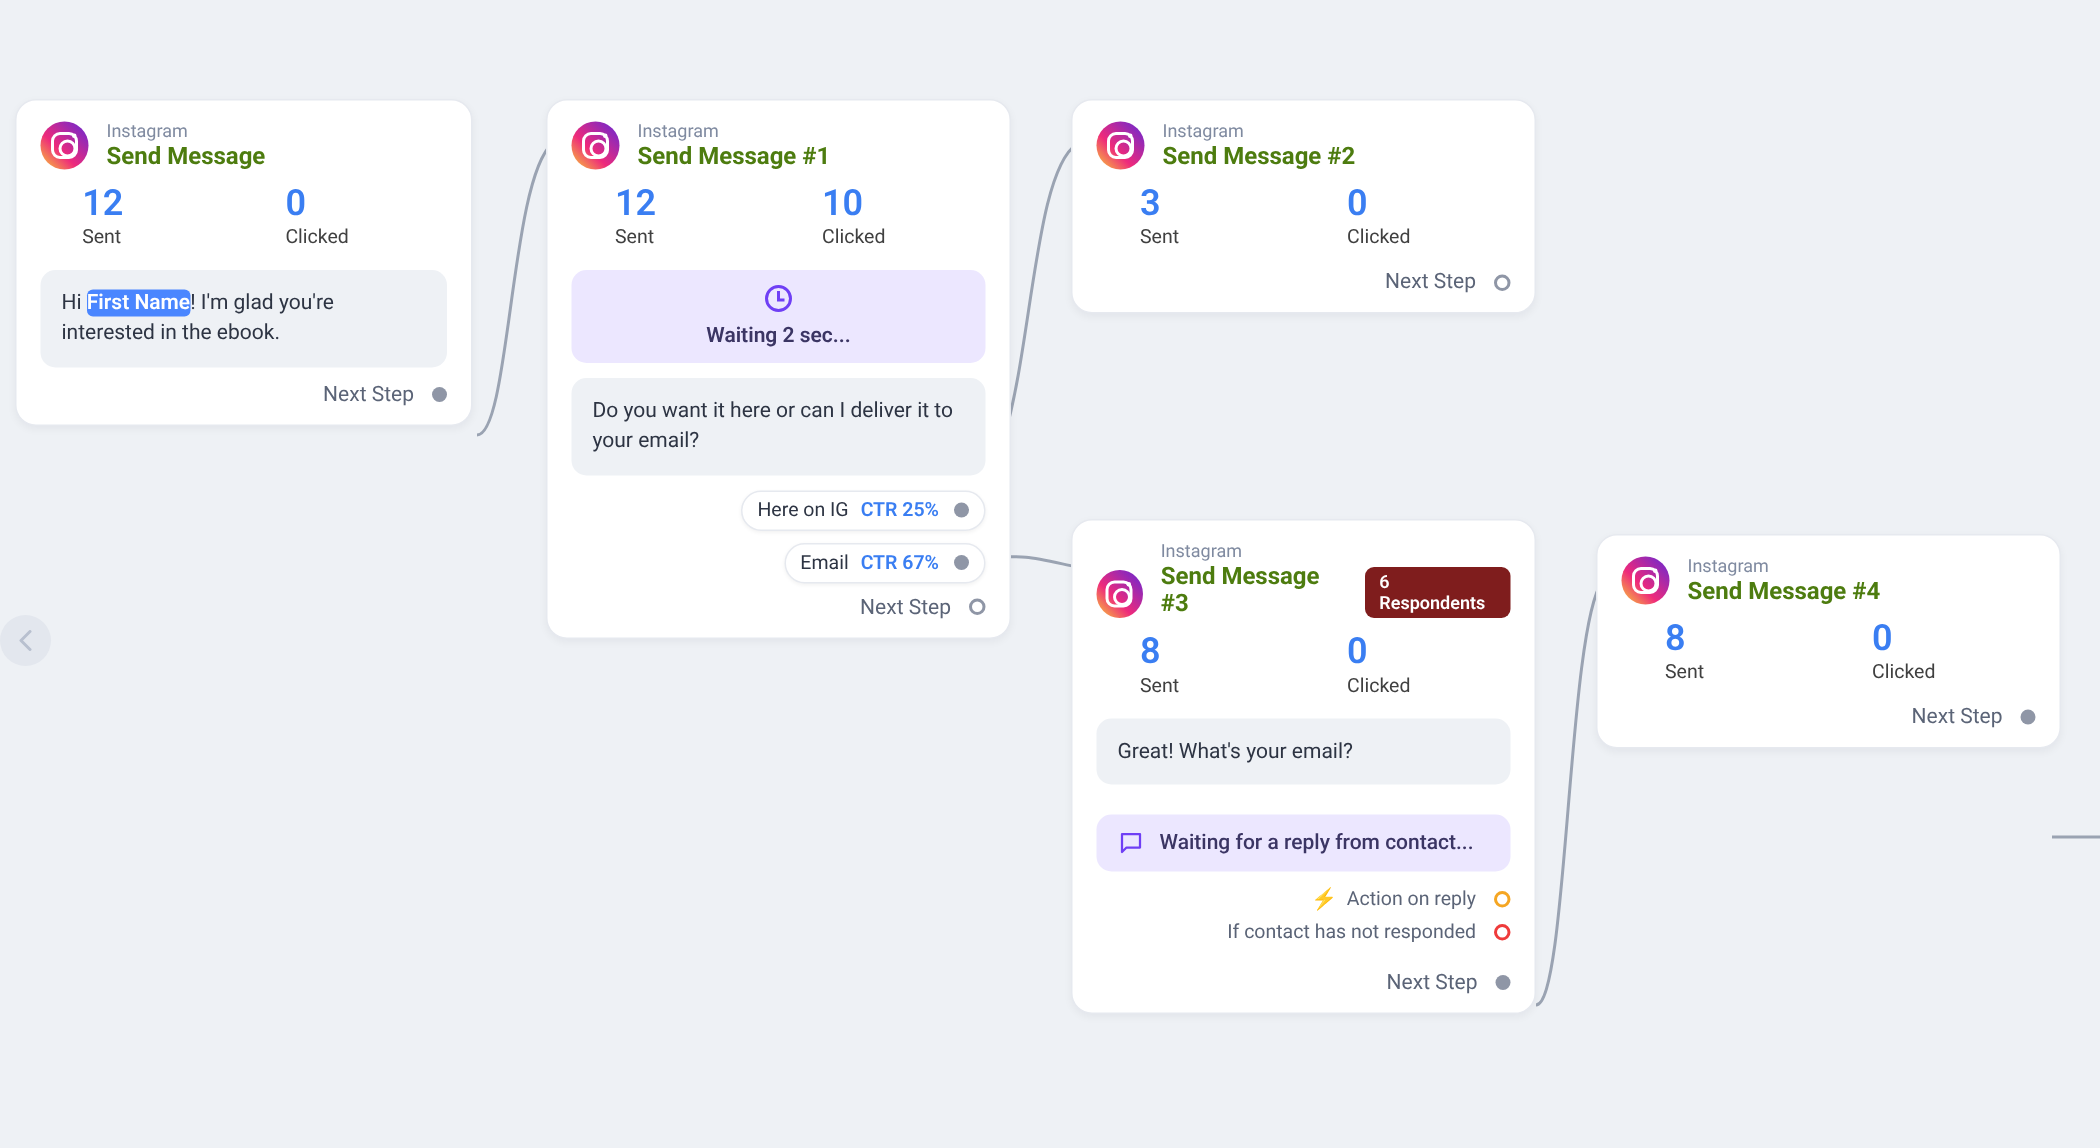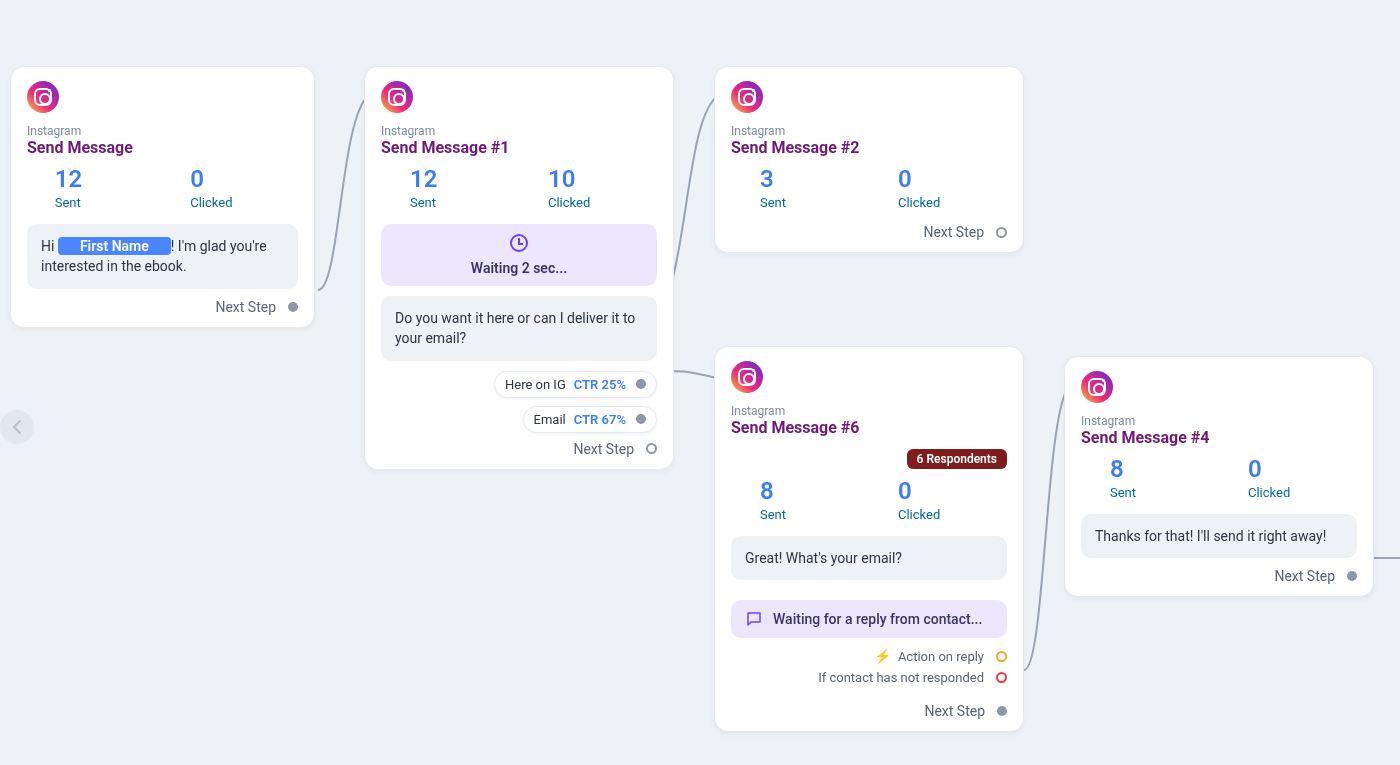--- a/index.html
+++ b/index.html
@@ -26,35 +26,35 @@
   
   .card {
     position: absolute;
     width: 310px;
     background: #fff;
     border: 1px solid #e6e9ef;
     border-radius: 14px;
     box-shadow: 0 2px 6px rgba(20,25,40,.05);
     padding: 14px 16px 12px 16px;
   }
-  .card-head { display: flex; align-items: flex-start; gap: 12px; margin-bottom: 8px; flex-direction: column;}
+  .card-head { display: flex; align-items: flex-end; gap: 12px; margin-bottom: 8px;}
   .ig-icon { width: 32px; height: 32px; border-radius: 50%; background: linear-gradient(45deg,#f9ce34,#ee2a7b 40%,#6228d7 100%); display:flex;align-items:center;justify-content:center; }
   .ig-icon-inner { width:18px;height:18px;border:2px solid #fff;border-radius:6px;position:relative; }
   .ig-icon-inner::after{content:"";position:absolute;width:8px;height:8px;border:2px solid #fff;border-radius:50%;left:3px;top:3px;}
   .ig-icon-inner::before{content:"";position:absolute;width:3px;height:3px;background:#fff;border-radius:50%;right:-1px;top:-1px;}
   .card-titles { line-height: 1.15; }
   .card-platform { font-size: 12px; color: #7f8aa0; }
-  .card-title { font-size: 16px; font-weight: 700; color: #701a75; }
+  .card-title { font-size: 16px; font-weight: 700; color: #4d7c0f; }
   .badge-purple { margin-left:auto; background:#7f1d1d;color:#fff;font-size:12px;font-weight:600;padding:3px 10px;border-radius:6px; }
   .stats { display:flex; justify-content:space-around; margin: 8px 0 14px 0;}
   .stat { text-align:left; width: 80px;}
   .stat-val { font-size:24px; font-weight:600; color:#3a7ef2; }
-  .stat-lbl { font-size:13px; color:#0369a1; margin-top:2px;}
+  .stat-lbl { font-size:13px; color:#404040; margin-top:2px;}
   .msg-block { background:#eef1f5; border-radius:10px; padding:12px 14px; font-size:14px; color:#2d3443; line-height:1.45; margin-bottom:10px;}
-  .msg-block .tag { background:#4a86ff; color:#fff; padding:1px 22px; border-radius:4px; font-weight:600;}
+  .msg-block .tag { background:#4a86ff; color:#fff; padding:1px 0; border-radius:4px; font-weight:600;}
   .msg-block .link-blue { color:#3a7ef2; }
   .wait-block { background:#ece7ff; border-radius:10px; padding:10px 14px; font-size:14px; color:#3b3564; display:flex; align-items:center; justify-content:center; gap:8px; margin-bottom:10px; font-weight:600;flex-direction:column;}
   .wait-block .clock { width:18px;height:18px;border:2px solid #6f3ff5;border-radius:50%;position:relative;}
   .wait-block .clock::after{content:"";position:absolute;width:5px;height:2px;background:#6f3ff5;left:6px;top:7px;}
   .wait-block .clock::before{content:"";position:absolute;width:2px;height:6px;background:#6f3ff5;left:6px;top:2px;}
   .reply-wait { background:#ece7ff; border-radius:10px; padding:10px 14px; font-size:14px; color:#3b3564; display:flex; align-items:center; gap:10px; margin-top:20px; margin-bottom:10px; font-weight:500;}
   .reply-wait svg{width:18px;height:18px;}
   .chip-row { display:flex; justify-content:flex-end; margin:8px 0;align-items:center; }
   .chip { display:inline-flex; align-items:center; gap:4px; background:#fff; border:1px solid #e6e9ef; border-radius:18px; padding:5px 10px; font-size:13px; color:#2d3443; box-shadow:0 1px 3px rgba(0,0,0,.06);}
   .chip .ctr { color:#3a7ef2; font-weight:600; margin-left:4px;}
@@ -197,21 +197,21 @@
   </div>
 </div>
 
 <div class="card" id="card3">
   <div class="card-head">
     <div class="ig-icon">
         <div class="ig-icon-inner"></div>
       </div>
     <div class="card-titles">
       <div class="card-platform">Instagram</div>
-      <div class="card-title">Send Message #6</div>
+      <div class="card-title">Send Message #3</div>
     </div>
     <span class="badge-purple">6 Respondents</span>
   </div>
   <div class="stats">
     <div class="stat">
       <div class="stat-val">8</div>
       <div class="stat-lbl">Sent</div>
     </div>
     <div class="stat">
       <div class="stat-val">0</div>
@@ -255,20 +255,17 @@
   <div class="stats">
     <div class="stat">
       <div class="stat-val">8</div>
       <div class="stat-lbl">Sent</div>
     </div>
     <div class="stat">
       <div class="stat-val">0</div>
       <div class="stat-lbl">Clicked</div>
     </div>
   </div>
-  <div class="msg-block">
-    <span>Thanks for that! I'll send it right away!</span>
-  </div>
   <div class="next-row">
     <span>Next Step</span>
       <span class="dot-term"></span>
   </div>
 </div>
 
 </body></html>

